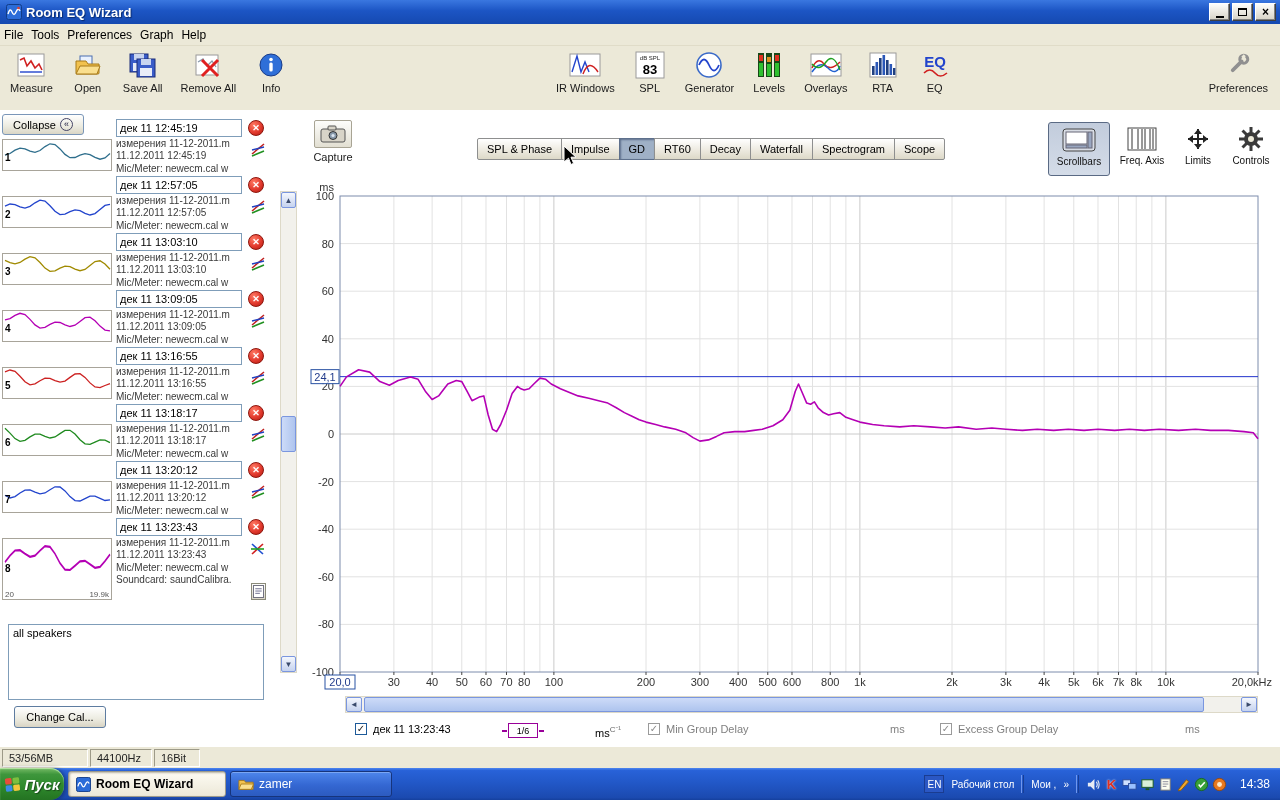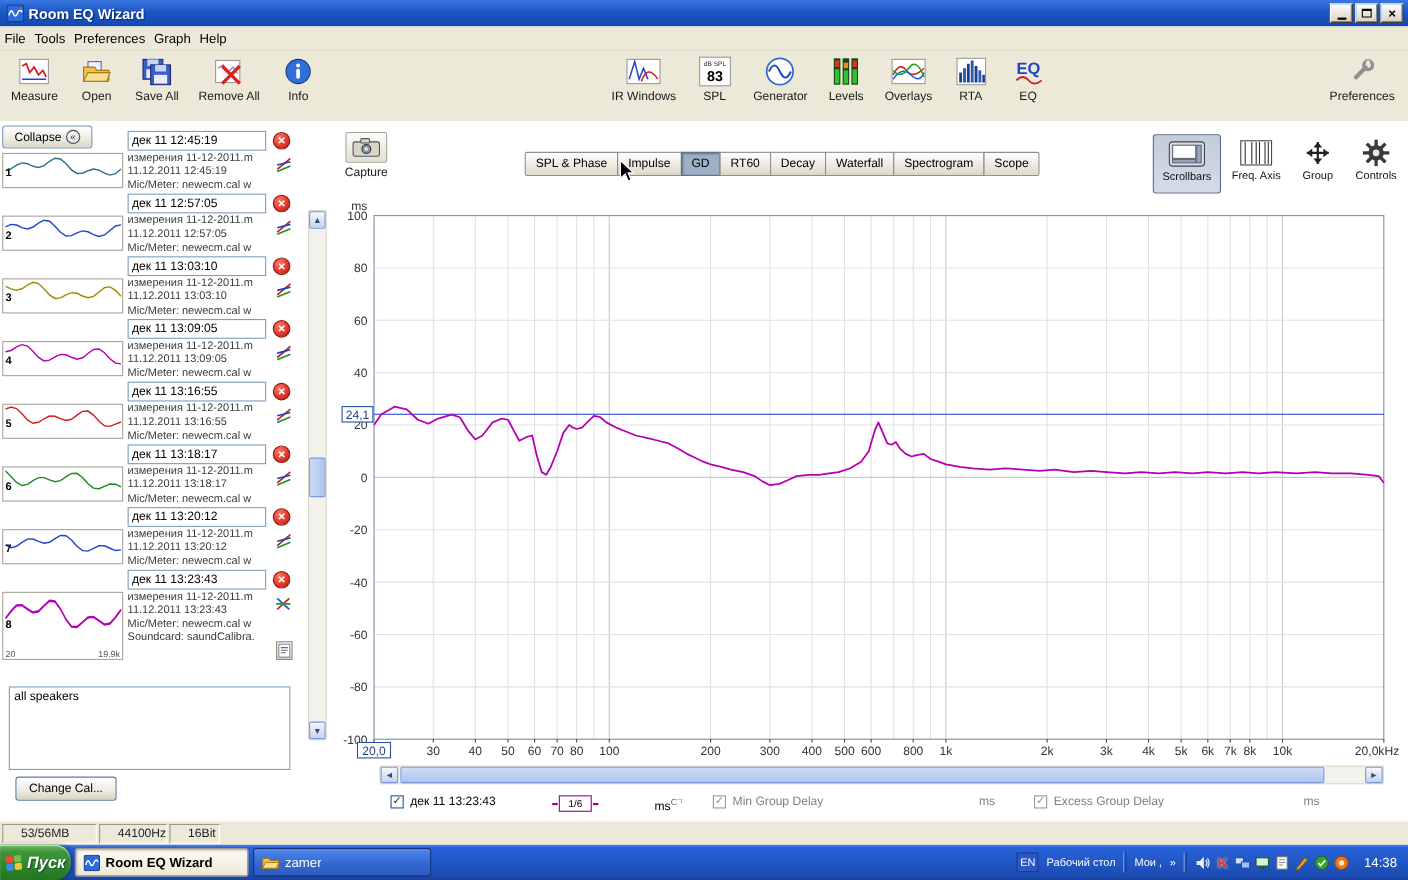--- a/index.html
+++ b/index.html
@@ -131,21 +131,21 @@
   .smooth:before{left:-7px}.smooth:after{right:-7px}
   .bb-unit sup{font-size:8px;color:#666}
 
   
   .cursor{position:absolute;left:263px;top:35px;z-index:60;pointer-events:none}
 
   
   .statusbar{position:absolute;left:0;top:746px;width:1280px;height:22px;background:#ECE9D8;
     border-top:1px solid #fff;display:flex;align-items:center;padding:0 2px;gap:2px}
   .spanel{height:18px;border:1px solid;border-color:#9D9A88 #FFF #FFF #9D9A88;display:flex;
-    align-items:center;padding:0 16px;font-size:11px;color:#222}
+    align-items:center;padding:0 6px;font-size:11px;color:#222}
   .sp-mem{width:86px}.sp-rate{width:62px}.sp-bit{width:46px}
 
   
   .taskbar{position:absolute;left:0;top:768px;width:1280px;height:32px;
     background:linear-gradient(180deg,#4E87F0 0%,#2862D8 8%,#2258C8 45%,#1B4AB0 92%,#15409E 100%);
     display:flex;align-items:center}
   .startbtn{width:64px;height:32px;border-radius:0 14px 14px 0;
     background:linear-gradient(180deg,#77BB66 0%,#3E963C 20%,#2F8A2D 55%,#247322 100%);
     box-shadow:inset 0 1px 1px #B8E8A8, 2px 0 4px rgba(0,0,0,.35);
     display:flex;align-items:center;justify-content:center;gap:3px;color:#fff;
@@ -639,21 +639,21 @@
         </span>
         <span>Freq. Axis</span>
       </div>
       <div class="gbtn" style="left:874px;width:48px">
         <span class="gico">
           <svg width="26" height="26" viewBox="0 0 26 26">
               <path d="M3 13 H23 M13 3 V23" stroke="#222" stroke-width="2"></path>
               <path d="M3 13 l5 -4 v8 z M23 13 l-5 -4 v8 z M13 3 l-4 5 h8 z M13 23 l-4 -5 h8 z" fill="#222"></path>
             </svg>
         </span>
-        <span>Group</span>
+        <span>Limits</span>
       </div>
       <div class="gbtn" style="left:926px;width:50px">
         <span class="gico">
           <svg width="26" height="26" viewBox="0 0 26 26">
               <g fill="#3A3A3A">
                 <rect x="11.5" y="1" width="3" height="24"></rect>
                 <rect x="1" y="11.5" width="24" height="3"></rect>
                 <rect x="11.5" y="1" width="3" height="24" transform="rotate(45 13 13)"></rect>
                 <rect x="11.5" y="1" width="3" height="24" transform="rotate(-45 13 13)"></rect>
                 <circle cx="13" cy="13" r="7"></circle>

